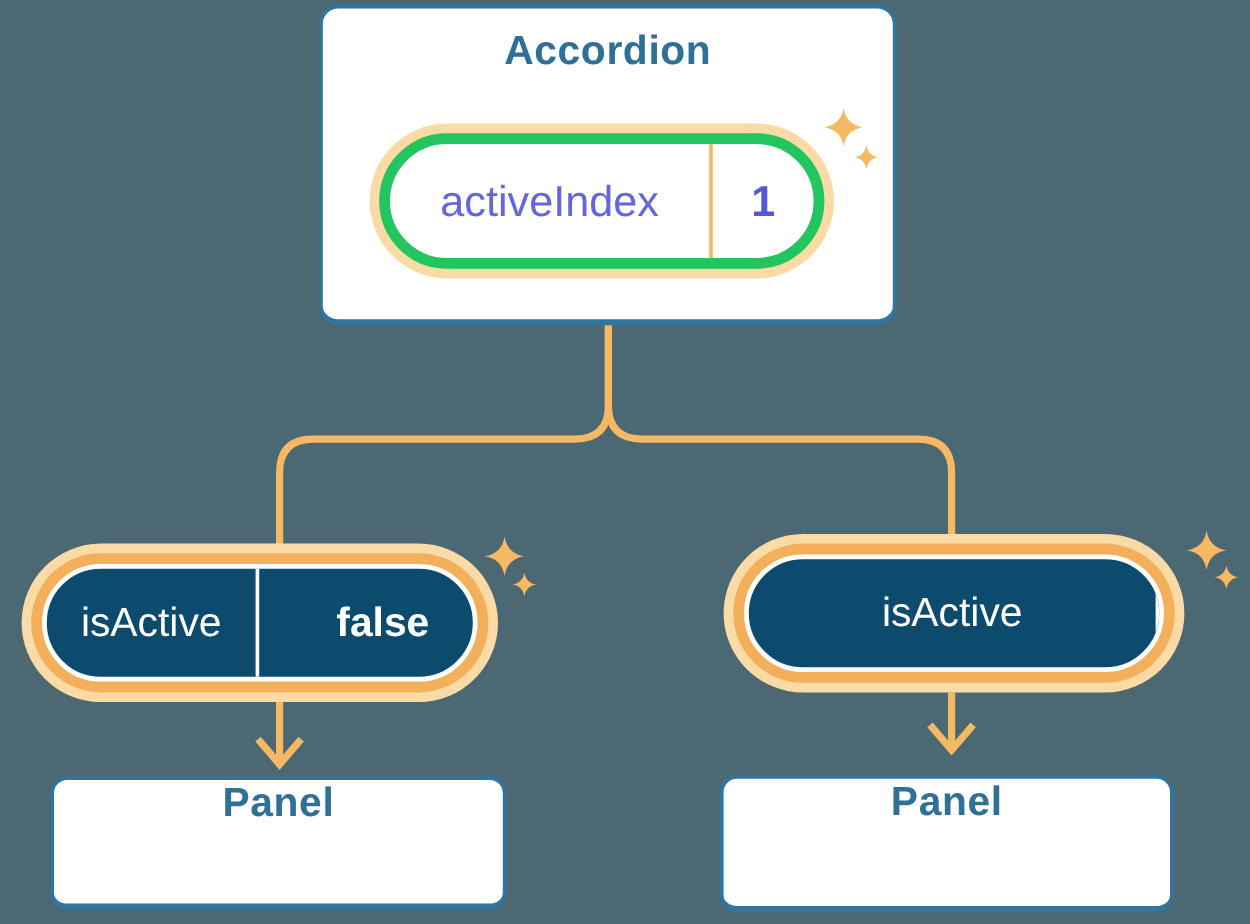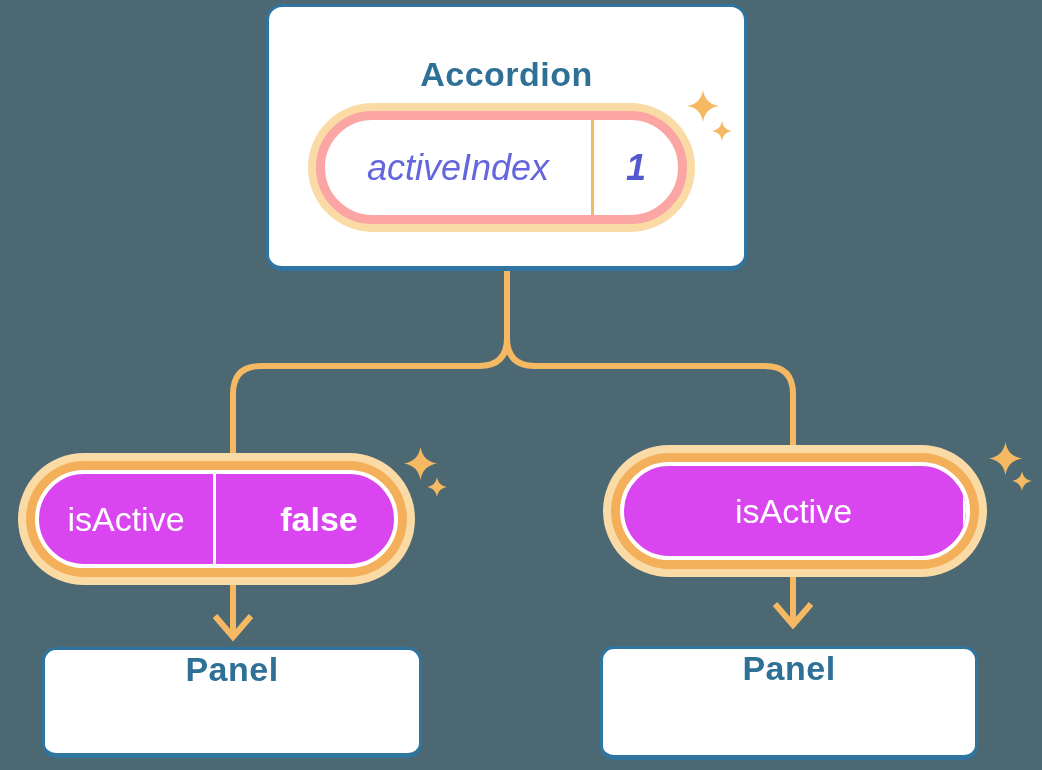--- a/index.html
+++ b/index.html
@@ -38,63 +38,62 @@
     width: 481px; height: 267px;
     border-radius: 16px;
   }
   .node-title {
     text-align: center;
     font-size: 34px;
     font-weight: 600;
     letter-spacing: 0.5px;
     color: #2F7096;
   }
-  .accordion-node .node-title { padding-top: 48px; }
+  .accordion-node .node-title { padding-top: 16px; }
   .panel-node {
     border-radius: 14px;
     display: flex;
     align-items: flex-start;
     justify-content: center;
   }
   .panel-left  { left: 42px;  top: 647px; width: 380px; height: 111px; }
   .panel-right { left: 600px; top: 646px; width: 378px; height: 114px; }
   
   .state-pill {
     position: absolute;
     left: 316px; top: 111px;
     width: 371px; height: 113px;
     box-sizing: border-box;
     background: #FFFFFF;
-    border: 9px solid #fca5a5;
+    border: 9px solid #22c55e;
     border-radius: 999px;
     box-shadow: 0 0 0 8px #FBDBA5;
     display: flex;
     align-items: stretch;
     overflow: hidden;
-    font-style: italic;
   }
   .state-pill .pill-label {
     flex: 1;
     display: flex; align-items: center; justify-content: center;
     font-size: 36px;
     color: #6366DC;
   }
   .state-pill .pill-divider { width: 3px; background: #F6B963; }
   .state-pill .pill-value {
     width: 84px;
     display: flex; align-items: center; justify-content: center;
     font-size: 36px;
     font-weight: 700;
     color: #5559D1;
   }
   
   .prop-pill {
     position: absolute;
     box-sizing: border-box;
-    background: #d946ef;
+    background: #0c4a6e;
     border: 4px solid #FFFFFF;
     border-radius: 999px;
     box-shadow: 0 0 0 9px #F4AF5B, 0 0 0 17px #FBDBA5;
     display: flex;
     align-items: stretch;
     overflow: hidden;
   }
   .prop-pill-left  { left: 35px;  top: 470px; width: 363px; height: 98px; }
   .prop-pill-right { left: 620px; top: 462px; width: 350px; height: 98px; }
   .prop-pill .pill-label {

